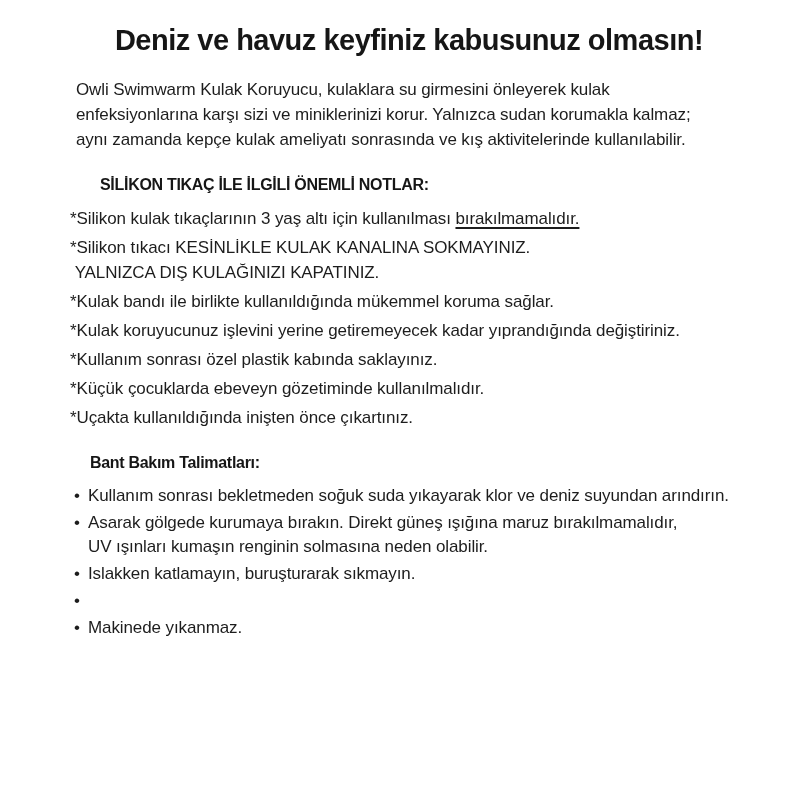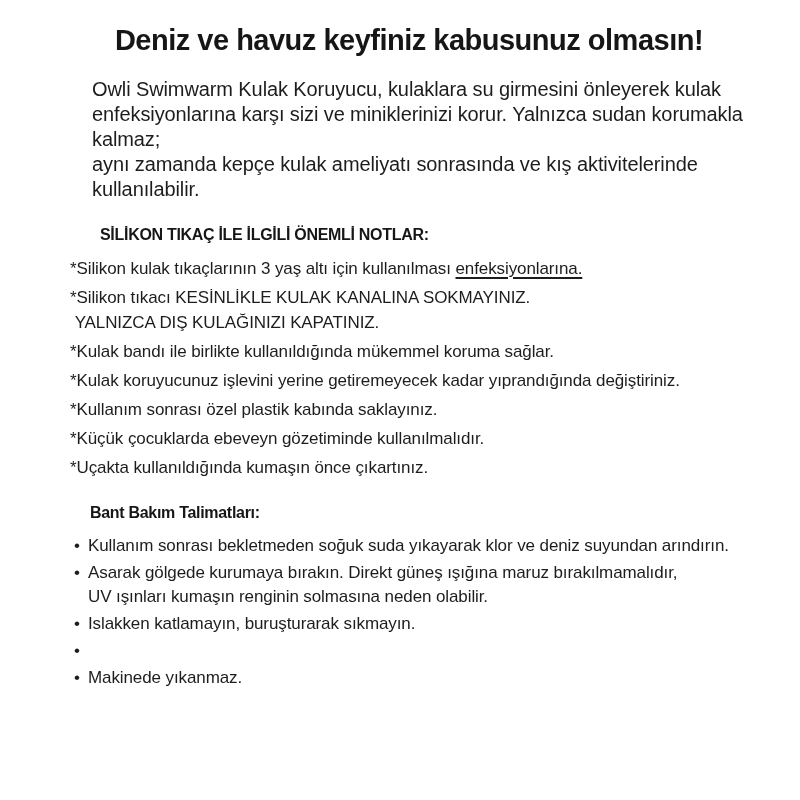--- a/index.html
+++ b/index.html
@@ -23,24 +23,24 @@
   }
   .title {
     font-size: 29px;
     font-weight: 700;
     letter-spacing: -0.5px;
     color: #161616;
     text-align: center;
     margin: 0 0 20px 0;
   }
   .body-par {
-    font-size: 20px;
+    font-size: 17px;
     line-height: 25px;
     letter-spacing: -0.1px;
-    margin: 0 0 13px 16px;
+    margin: 0 0 13px 0;
     padding-left: 6px;
     white-space: pre-wrap;
   }
   .h-caps {
     font-size: 16px;
     font-weight: 700;
     letter-spacing: -0.3px;
     color: #161616;
     margin: 24px 0 12px 30px;
   }
@@ -86,28 +86,28 @@
 <main class="page">
 
   <h1 class="title">Deniz ve havuz keyfiniz kabusunuz olmasın!</h1>
 
   <p class="body-par">Owli Swimwarm Kulak Koruyucu, kulaklara su girmesini önleyerek kulak
 enfeksiyonlarına karşı sizi ve miniklerinizi korur. Yalnızca sudan korumakla kalmaz;
 aynı zamanda kepçe kulak ameliyatı sonrasında ve kış aktivitelerinde kullanılabilir.</p>
 
   <h2 class="h-caps">SİLİKON TIKAÇ İLE İLGİLİ ÖNEMLİ NOTLAR:</h2>
 
-  <div class="note"><span>*Silikon kulak tıkaçlarının 3 yaş altı için kullanılması </span><span class="u">enfeksiyonlarına.</span></div>
+  <div class="note"><span>*Silikon kulak tıkaçlarının 3 yaş altı için kullanılması </span><span class="u">bırakılmamalıdır.</span></div>
   <div class="note">*Silikon tıkacı KESİNLİKLE KULAK KANALINA SOKMAYINIZ.
  YALNIZCA DIŞ KULAĞINIZI KAPATINIZ.</div>
   <div class="note">*Kulak bandı ile birlikte kullanıldığında mükemmel koruma sağlar.</div>
   <div class="note">*Kulak koruyucunuz işlevini yerine getiremeyecek kadar yıprandığında değiştiriniz.</div>
   <div class="note">*Kullanım sonrası özel plastik kabında saklayınız.</div>
   <div class="note">*Küçük çocuklarda ebeveyn gözetiminde kullanılmalıdır.</div>
-  <div class="note">*Uçakta kullanıldığında kumaşın önce çıkartınız.</div>
+  <div class="note">*Uçakta kullanıldığında inişten önce çıkartınız.</div>
 
   <h2 class="h-mixed">Bant Bakım Talimatları:</h2>
 
   <div class="bullet-row">
     <span class="bullet">•</span>
     <span class="bullet-text">Kullanım sonrası bekletmeden soğuk suda yıkayarak klor ve deniz suyundan arındırın.</span>
   </div>
   <div class="bullet-row">
     <span class="bullet">•</span>
     <span class="bullet-text">Asarak gölgede kurumaya bırakın. Direkt güneş ışığına maruz bırakılmamalıdır,

